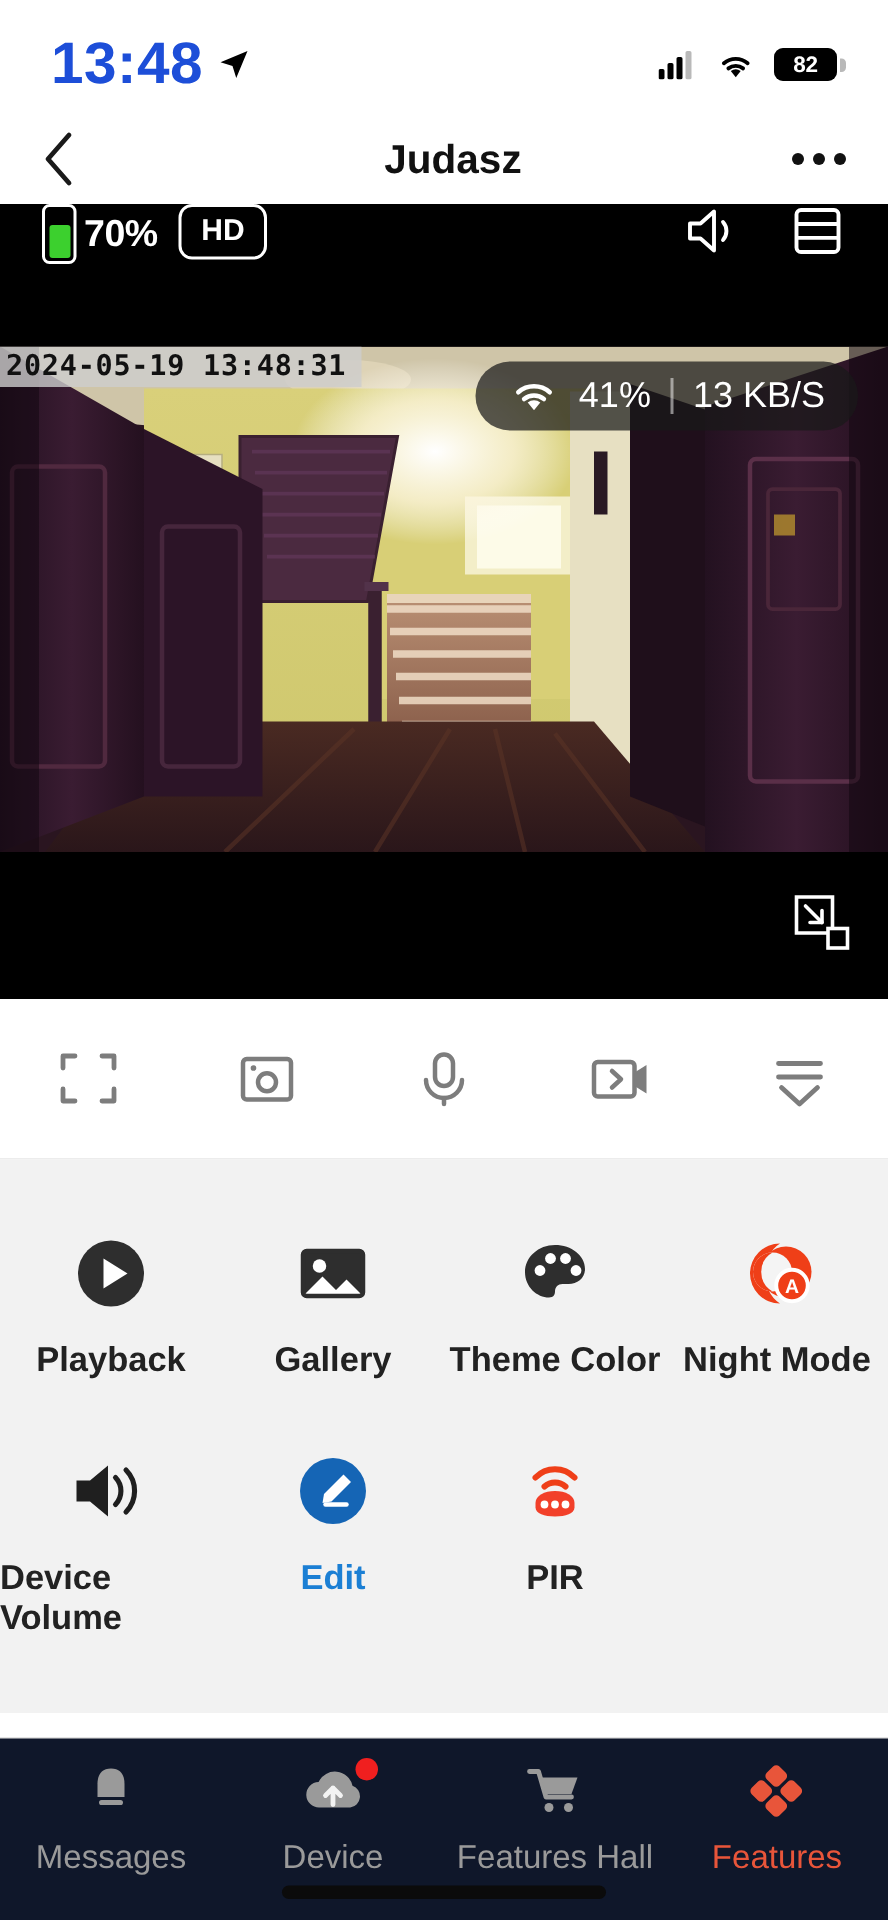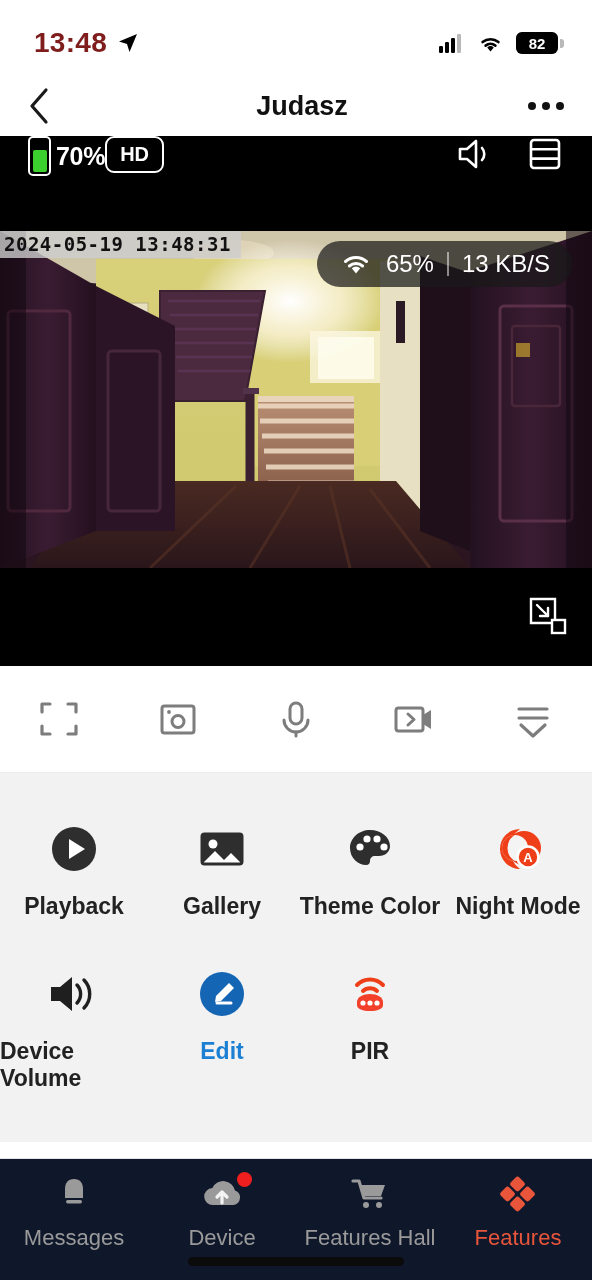--- a/index.html
+++ b/index.html
@@ -10,21 +10,21 @@
     overflow: hidden;
   }
   .phone { position: relative; width: 592px; height: 1280px; background: #fff; }
 
   
   .statusbar {
     height: 76px; display: flex; align-items: center;
     justify-content: space-between; padding: 10px 34px 0 34px;
   }
   .sb-left { display: flex; align-items: center; gap: 9px; }
-  .sb-time { font-size: 28px; font-weight: 600; letter-spacing: .3px; color: #7f1d1d; }
+  .sb-time { font-size: 39px; font-weight: 600; letter-spacing: .3px; color: #1d4ed8; }
   .sb-right { display: flex; align-items: center; gap: 12px; }
   .batt-shell {
     position: relative; width: 42px; height: 22px; border-radius: 6px;
     background: #000; display: flex; align-items: center; justify-content: center;
   }
   .batt-shell::after {
     content: ""; position: absolute; right: -6px; top: 7px;
     width: 4px; height: 9px; border-radius: 0 3px 3px 0; background: #b9b9b9;
   }
   .batt-shell::before {
@@ -59,21 +59,21 @@
     position: relative; width: 23px; height: 40px; border: 2.5px solid #fff;
     border-radius: 5px; padding: 2.5px; display: flex; align-items: flex-end;
   }
   .bshell::before {
     content: ""; position: absolute; top: -7px; left: 50%; transform: translateX(-50%);
     width: 11px; height: 5px; background: #fff; border-radius: 2px 2px 0 0;
   }
   .bfill { width: 100%; height: 70%; background: #3cd02e; border-radius: 2px; }
   .vid-batt-txt { color: #fff; font-size: 25px; font-weight: 700; letter-spacing: -.3px; }
   .hd-badge {
-    margin-left: 0; border: 2.5px solid #fff; border-radius: 9px;
+    margin-left: 14px; border: 2.5px solid #fff; border-radius: 9px;
     padding: 5px 13px; color: #fff; font-size: 20px; font-weight: 600;
   }
   .vid-top-right { margin-left: auto; display: flex; align-items: center; gap: 30px; }
 
   .video-img { position: absolute; left: 0; top: 95px; width: 592px; height: 337px; overflow: hidden; }
   .ts-overlay {
     position: absolute; left: 0; top: 0; z-index: 4;
     background: rgba(205,205,205,.80); color: #111;
     font-family: "DejaVu Sans Mono", monospace; font-size: 19px; font-weight: 700;
     padding: 2px 10px 3px 4px; letter-spacing: .5px;
@@ -275,21 +275,21 @@
       </svg>
 
       <div class="ts-overlay">2024-05-19  13:48:31</div>
 
       <div class="net-pill">
         <svg width="34" height="26" viewBox="0 0 34 26">
           <path d="M17 22.5l-4.2-5.2a6.7 6.7 0 018.4 0z" fill="#fff"></path>
           <path d="M6.5 10.5a16 16 0 0121 0" stroke="#fff" stroke-width="3" fill="none" stroke-linecap="round"></path>
           <path d="M10.4 15a10.3 10.3 0 0113.2 0" stroke="#fff" stroke-width="3" fill="none" stroke-linecap="round"></path>
         </svg>
-        <span>65%</span>
+        <span>41%</span>
         <span class="net-div"></span>
         <span>13 KB/S</span>
       </div>
     </div>
 
     <div class="pip-btn">
       <svg width="40" height="40" viewBox="0 0 40 40">
         <path d="M3 3h24v24H3z" stroke="#fff" stroke-width="2.4" fill="none"></path>
         <path d="M9 9l11 11" stroke="#fff" stroke-width="2.4" stroke-linecap="round"></path>
         <path d="M20 12v8h-8" stroke="#fff" stroke-width="2.4" fill="none" stroke-linecap="round" stroke-linejoin="round"></path>

